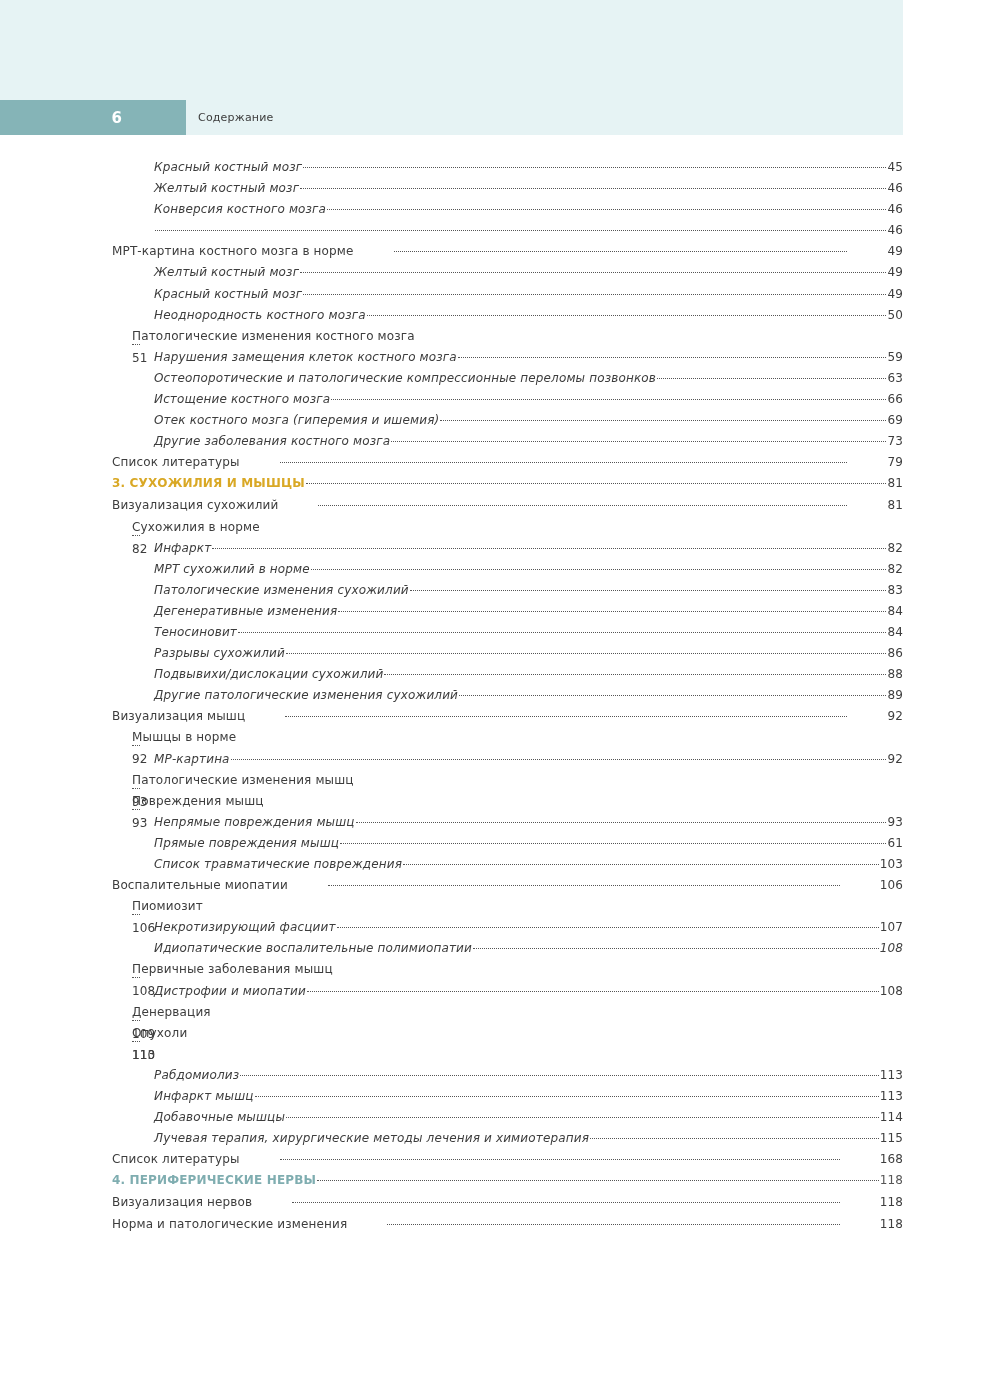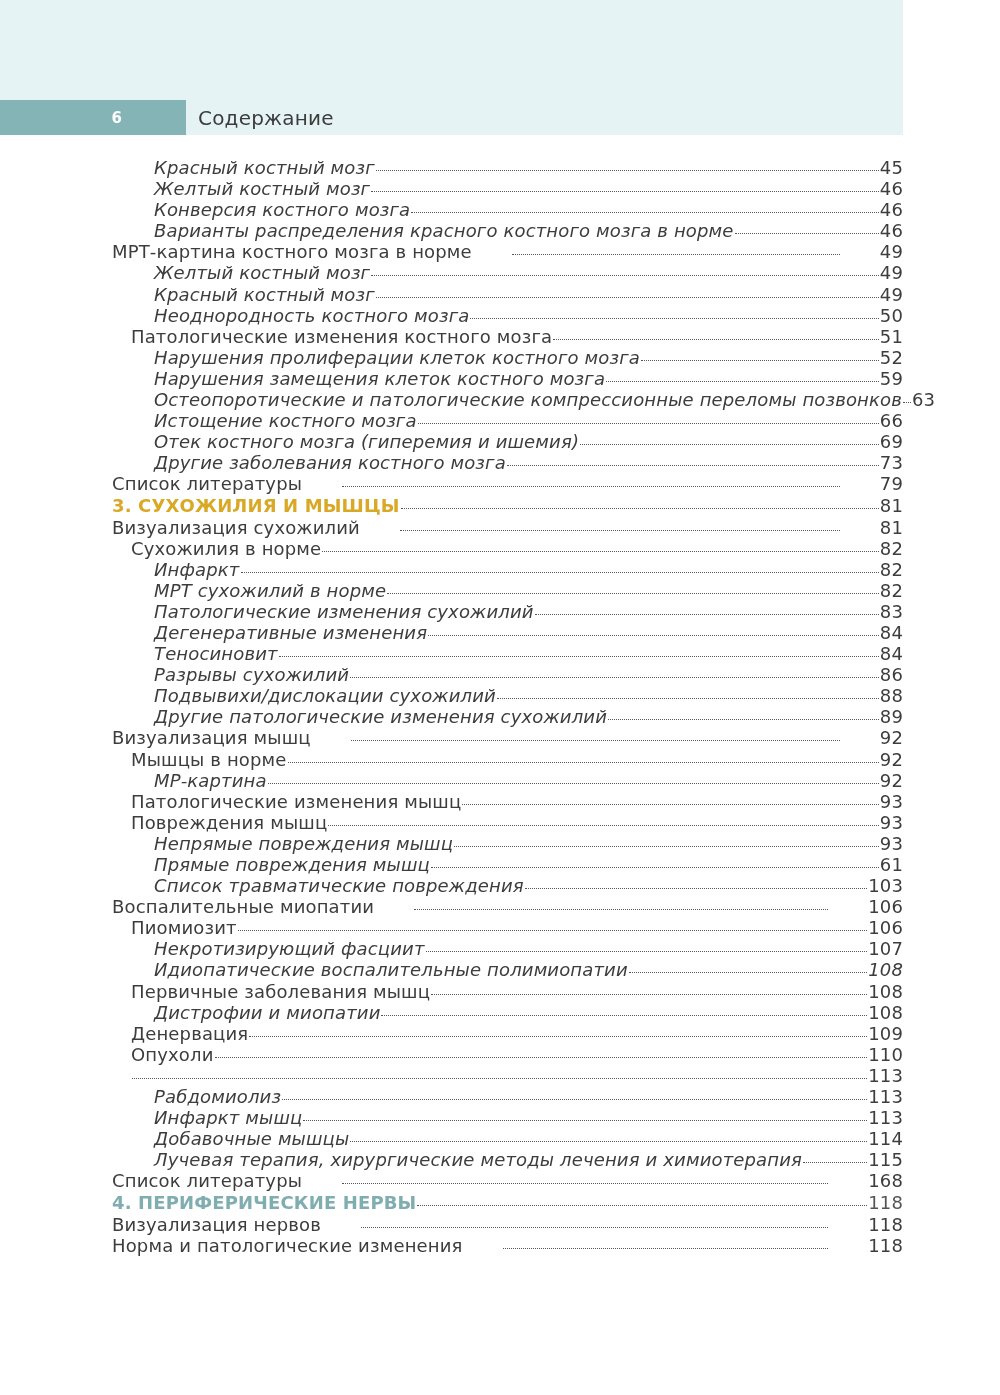--- a/index.html
+++ b/index.html
@@ -3,26 +3,26 @@
 <meta charset="utf-8">
 <style>
   html, body { margin: 0; padding: 0; background: #ffffff; }
   body { width: 1000px; height: 1395px; position: relative; overflow: hidden;
          font-family: "DejaVu Sans", sans-serif; color: #3a3a3a; }
   .header-band { position: absolute; left: 0; top: 0; width: 903px; height: 135px; background: #e6f3f4; }
   .page-tab { position: absolute; left: 0; top: 100px; width: 186px; height: 35px; background: #85b4b7;
               display: flex; align-items: center; justify-content: flex-end; box-sizing: border-box; padding-right: 64px; }
   .page-num { color: #ffffff; font-weight: bold; font-size: 15px; }
   .header-title { position: absolute; left: 198px; top: 100px; height: 35px; display: flex; align-items: center;
-                  font-size: 20px; color: #3c3c3c; letter-spacing: 0.2px; }
+                  font-size: 11px; color: #3c3c3c; letter-spacing: 0.2px; }
   .toc { position: absolute; left: 112px; top: 157px; width: 791px; }
-  .toc-row { display: flex; align-items: baseline; height: 21.1px; font-size: 18px; line-height: 21px;
+  .toc-row { display: flex; align-items: baseline; height: 21.1px; font-size: 12px; line-height: 21px;
              color: #3d3d3d; white-space: nowrap; letter-spacing: 0.15px; }
   .toc-row.l1 { padding-left: 0; gap: 39px; }
-  .toc-row.l2 { padding-left: 19px; }
+  .toc-row.l2 { padding-left: 19px; flex-direction: column; }
   .toc-row.l3 { padding-left: 42px; font-style: italic; }
   .toc-row.chapter { font-weight: bold; height: 22px; }
   .toc-row.chapter.gold .toc-label { color: #d9a825; }
   .toc-row.chapter.teal .toc-label { color: #7fadb0; }
   .toc-row.chapter.teal .toc-page { color: #555; font-weight: normal; }
   .toc-row.chapter.gold .toc-page { color: #3d3d3d; font-weight: normal; }
   .toc-label { flex: 0 0 auto; }
   .toc-dots { flex: 1 1 auto; border-bottom: 1px dotted #555; margin: 0 1px; transform: translateY(-3px); min-width: 8px; }
   .toc-page { flex: 0 0 auto; font-style: normal; }
   .toc-page.ital { font-style: italic; }
@@ -46,21 +46,20 @@
       <span class="toc-label">Желтый костный мозг</span>
       <span class="toc-dots"></span>
       <span class="toc-page">46</span>
     </div>
     <div class="toc-row l3">
       <span class="toc-label">Конверсия костного мозга</span>
       <span class="toc-dots"></span>
       <span class="toc-page">46</span>
     </div>
     <div class="toc-row l3">
-      <span class="toc-label">Варианты распределения красного костного мозга в норме</span>
       <span class="toc-dots"></span>
       <span class="toc-page">46</span>
     </div>
     <div class="toc-row l1">
       <span class="toc-label">МРТ-картина костного мозга в норме</span>
       <span class="toc-dots"></span>
       <span class="toc-page">49</span>
     </div>
     <div class="toc-row l3">
       <span class="toc-label">Желтый костный мозг</span>
@@ -74,25 +73,20 @@
     </div>
     <div class="toc-row l3">
       <span class="toc-label">Неоднородность костного мозга</span>
       <span class="toc-dots"></span>
       <span class="toc-page">50</span>
     </div>
     <div class="toc-row l2">
       <span class="toc-label">Патологические изменения костного мозга</span>
       <span class="toc-dots"></span>
       <span class="toc-page">51</span>
-    </div>
-    <div class="toc-row l3">
-      <span class="toc-label">Нарушения пролиферации клеток костного мозга</span>
-      <span class="toc-dots"></span>
-      <span class="toc-page">52</span>
     </div>
     <div class="toc-row l3">
       <span class="toc-label">Нарушения замещения клеток костного мозга</span>
       <span class="toc-dots"></span>
       <span class="toc-page">59</span>
     </div>
     <div class="toc-row l3">
       <span class="toc-label">Остеопоротические и патологические компрессионные переломы позвонков</span>
       <span class="toc-dots"></span>
       <span class="toc-page">63</span>

